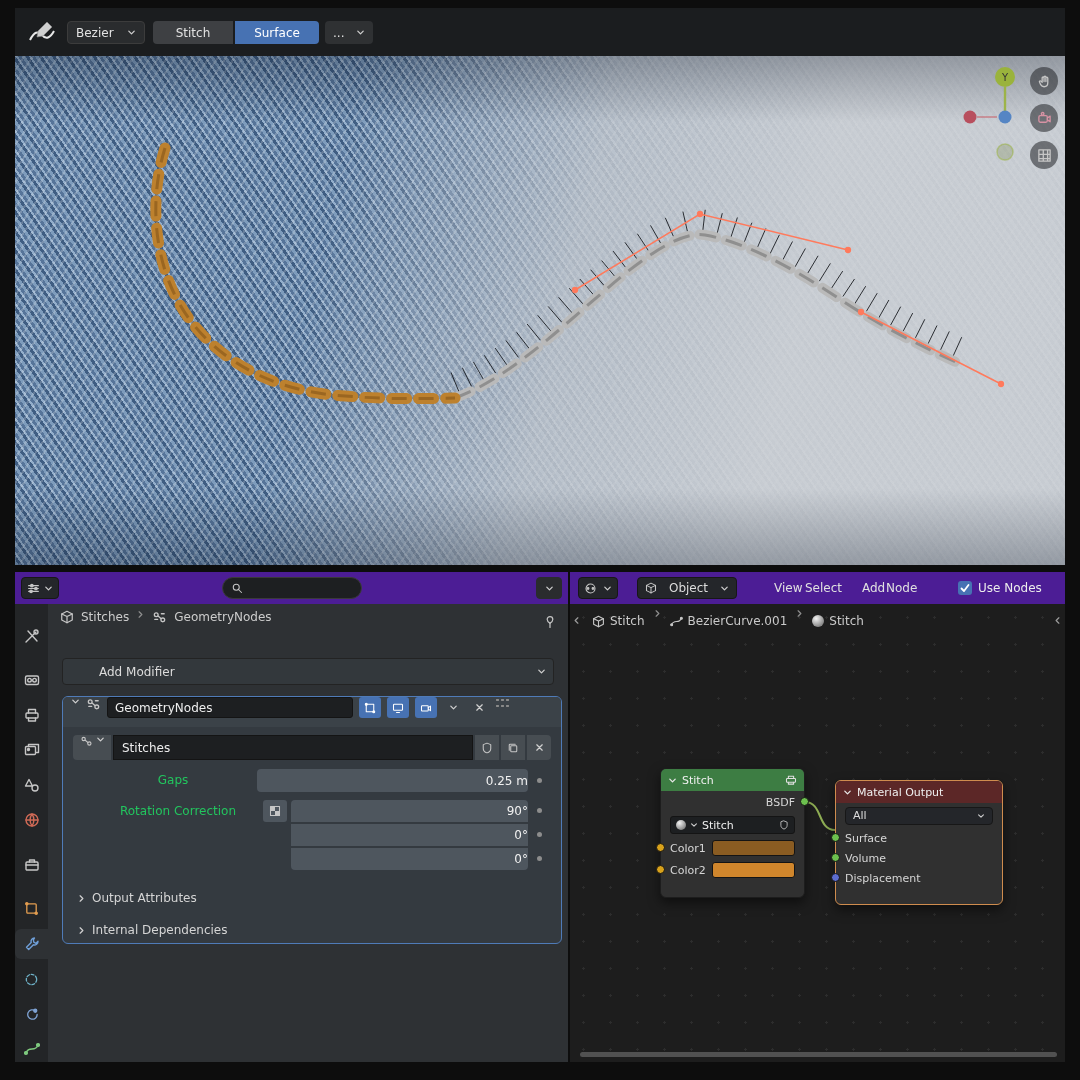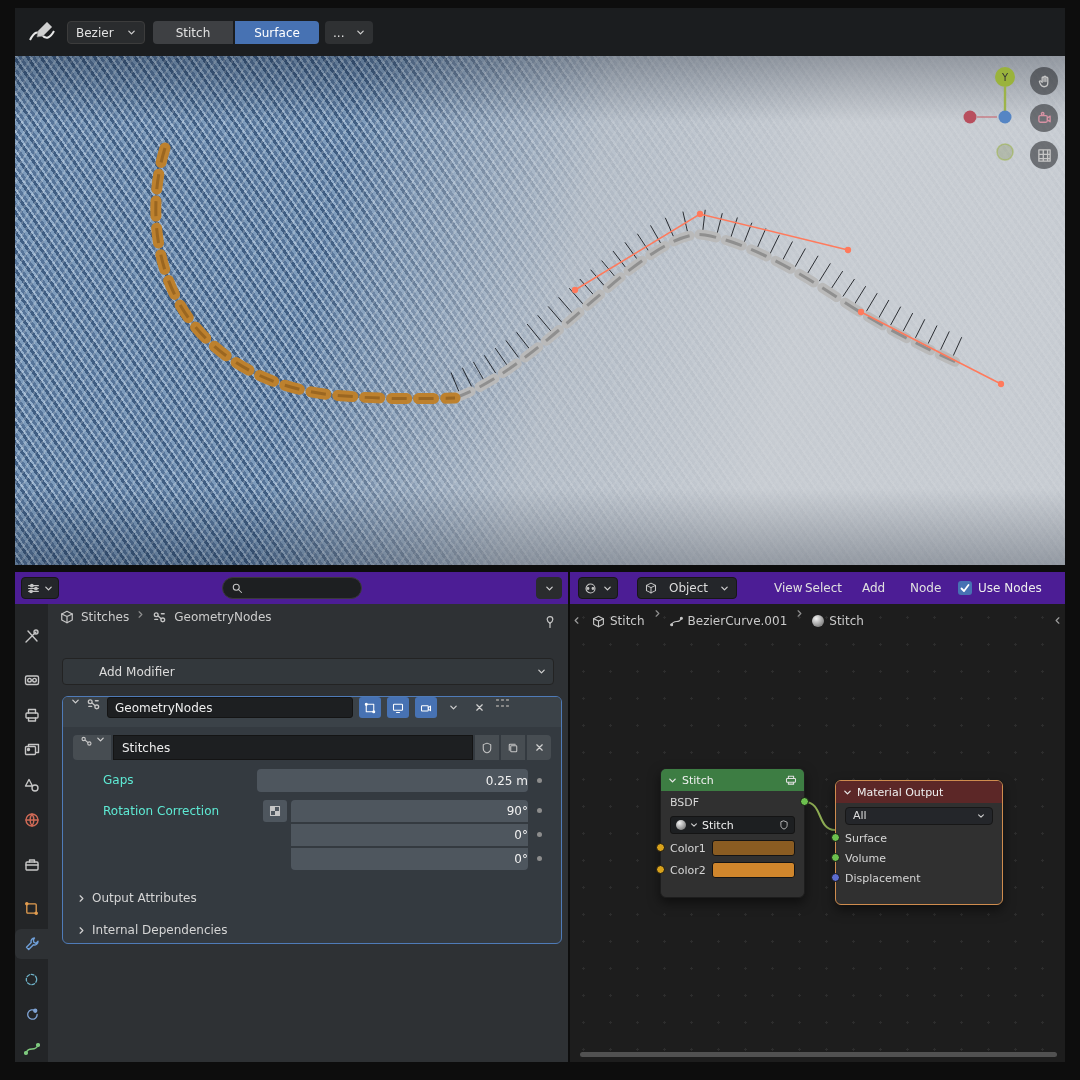--- a/index.html
+++ b/index.html
@@ -31,21 +31,21 @@
   .deco-dot{width:5px;height:5px;border-radius:50%;background:#8d8d8d}
   .iconbtn{display:flex;align-items:center;justify-content:center;border-radius:3px}
   .blue{background:#4772b3}
   .gray-btn{background:#474d52}
   
   #props{left:15px;top:572px;width:553px;height:490px;background:#2e3134}
   #prop-tabs{position:absolute;left:0;top:32px;bottom:0;width:33px;background:#232527}
   .ptab{position:absolute;left:0;width:33px;height:30px;display:flex;align-items:center;justify-content:center}
   #modpanel{position:absolute;left:47px;top:124px;width:500px;height:248px;background:#343a40;
             border:1px solid #4f7bb8;border-radius:6px;box-sizing:border-box}
-  .panel-label{position:absolute;color:#5eead4;text-align:left}
+  .panel-label{position:absolute;color:#22c55e;text-align:center}
   .sectionrow{position:absolute;left:14px;display:flex;align-items:center;gap:6px;color:#d5d5d5}
   .nfield{background:#1d1f21;border:1px solid #141414;border-radius:3px;display:flex;align-items:center;
           color:#eee;box-sizing:border-box}
   
   #shader{left:570px;top:572px;width:495px;height:490px;background:#1d1d1d}
   #node-canvas{position:absolute;left:0;top:32px;right:0;bottom:0;overflow:hidden;background:#1d1d1d;
     background-image:radial-gradient(circle,#2d2d2d 1.1px,rgba(0,0,0,0) 1.4px);background-size:27px 27px}
   .menu-item{color:#e0e0e0;padding:0 4px;line-height:32px}
   .node{position:absolute;background:#303030;border:1px solid #1d1d1d;border-radius:6px;
         box-shadow:0 5px 12px rgba(0,0,0,.5);font-size:11px;box-sizing:border-box}
@@ -447,21 +447,21 @@
           <path d="M2 4.5 8 7.5l6-3M8 7.5v7"></path>
         </svg>
       <span>Object</span>
       <svg class="chev" viewBox="0 0 10 10">
           <path d="M2 3.5l3 3 3-3"></path>
         </svg>
     </div>
     <span class="menu-item abs" style="left:200px">View</span>
     <span class="menu-item abs" style="left:231px">Select</span>
     <span class="menu-item abs" style="left:288px">Add</span>
-    <span class="menu-item abs" style="left:336px">Node</span>
+    <span class="menu-item abs" style="left:312px">Node</span>
     <div class="abs" style="left:388px;top:9px;width:14px;height:14px;background:#4772b3;border-radius:3px;display:flex;align-items:center;justify-content:center">
       <svg style="width:10px;height:10px;stroke:#fff;fill:none;stroke-width:1.8;stroke-linecap:round;stroke-linejoin:round" viewBox="0 0 10 10">
           <path d="M1.5 5.5l2.5 2.5 4.5-6"></path>
         </svg>
     </div>
     <span class="abs" style="left:408px;line-height:32px;color:#ececec">Use Nodes</span>
   </div>
 
   <div id="node-canvas">
 
@@ -507,21 +507,21 @@
       <div class="node-header" style="background: rgb(61, 125, 67);">
         <svg class="chev" viewBox="0 0 10 10">
             <path d="M2 3.5l3 3 3-3" stroke="#eaeaea"></path>
           </svg>
         <span style="flex:1">Stitch</span>
         <svg class="ic" style="width:12px;height:12px;stroke:#e0e0e0" viewBox="0 0 16 16">
             <rect x="2" y="6" width="12" height="5" rx="1"></rect>
             <path d="M4.5 6V3h7v3M4.5 11v2.5h7V11"></path>
           </svg>
       </div>
-      <div class="nrow" style="height:22px;">
+      <div class="nrow" style="height:22px;justify-content:flex-end">
         <span>BSDF</span>
         <span class="socket" style="right:-5px;top:6px;background:#6cc04e"></span>
       </div>
       <div class="nrow" style="height:24px">
         <div class="nfield" style="flex:1;height:18px;padding:0 5px;gap:4px">
           <span style="width:10px;height:10px;border-radius:50%;background:radial-gradient(circle at 35% 30%,#f2f2f2,#8a8a8a 70%)"></span>
           <svg class="chev" style="width:8px;height:8px" viewBox="0 0 10 10">
               <path d="M2 3.5l3 3 3-3"></path>
             </svg>
           <span style="flex:1">Stitch</span>

